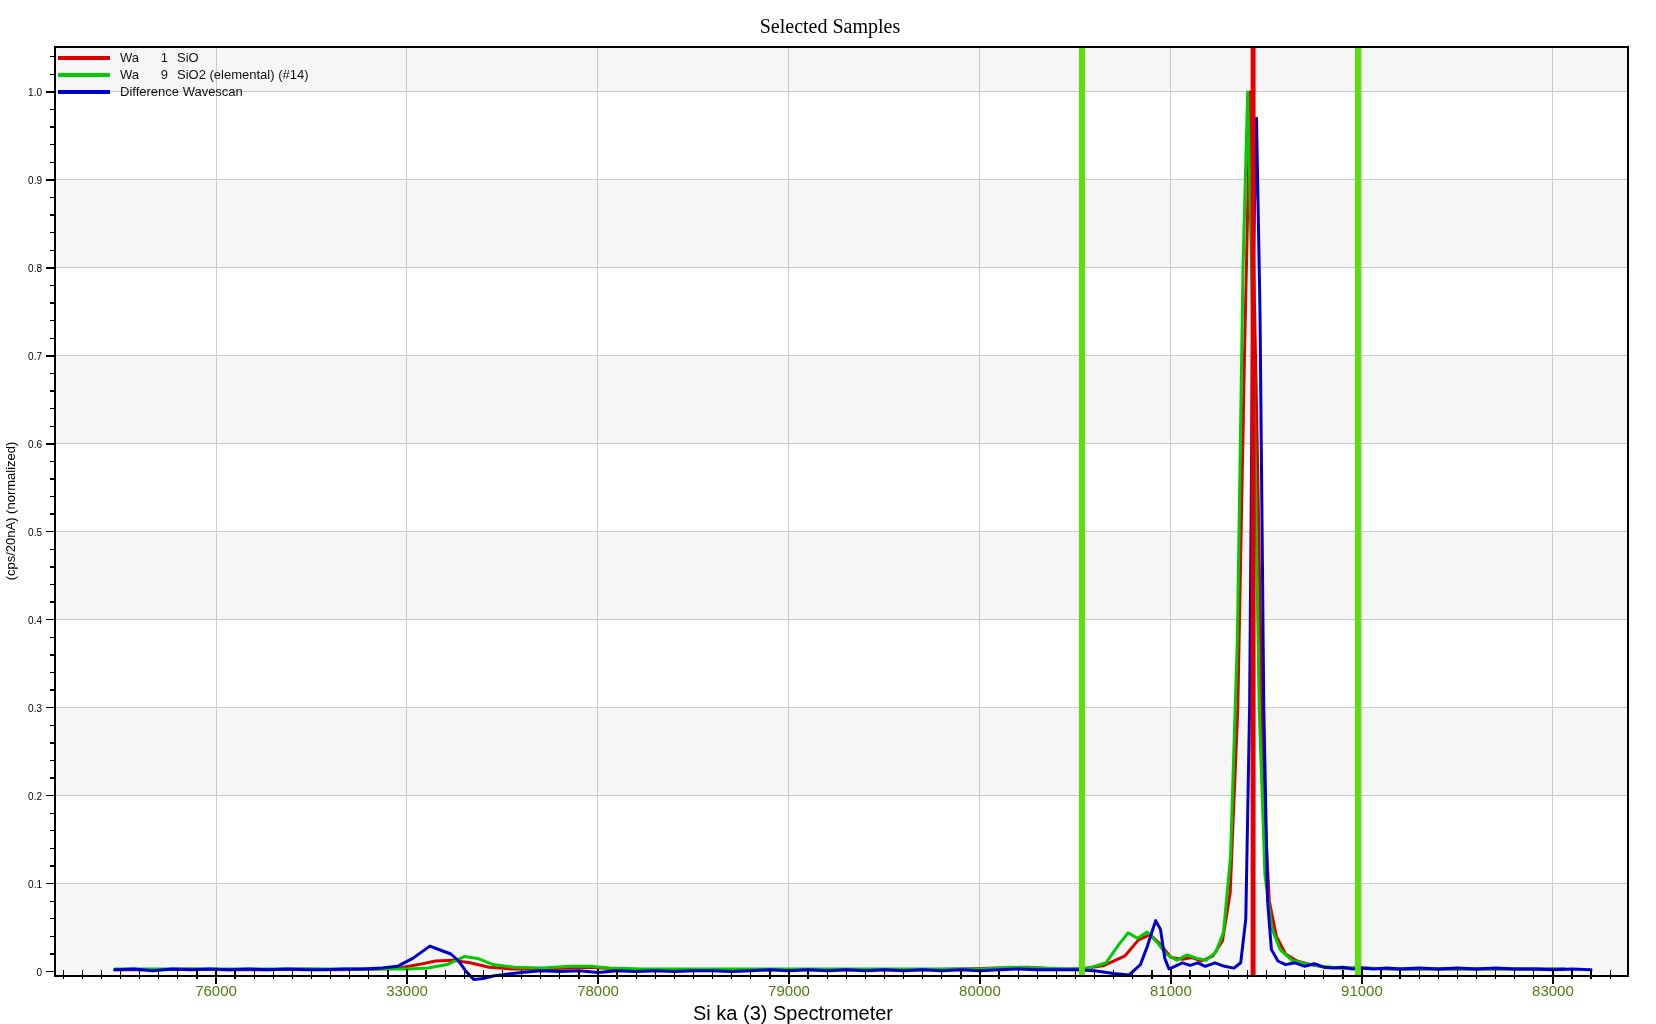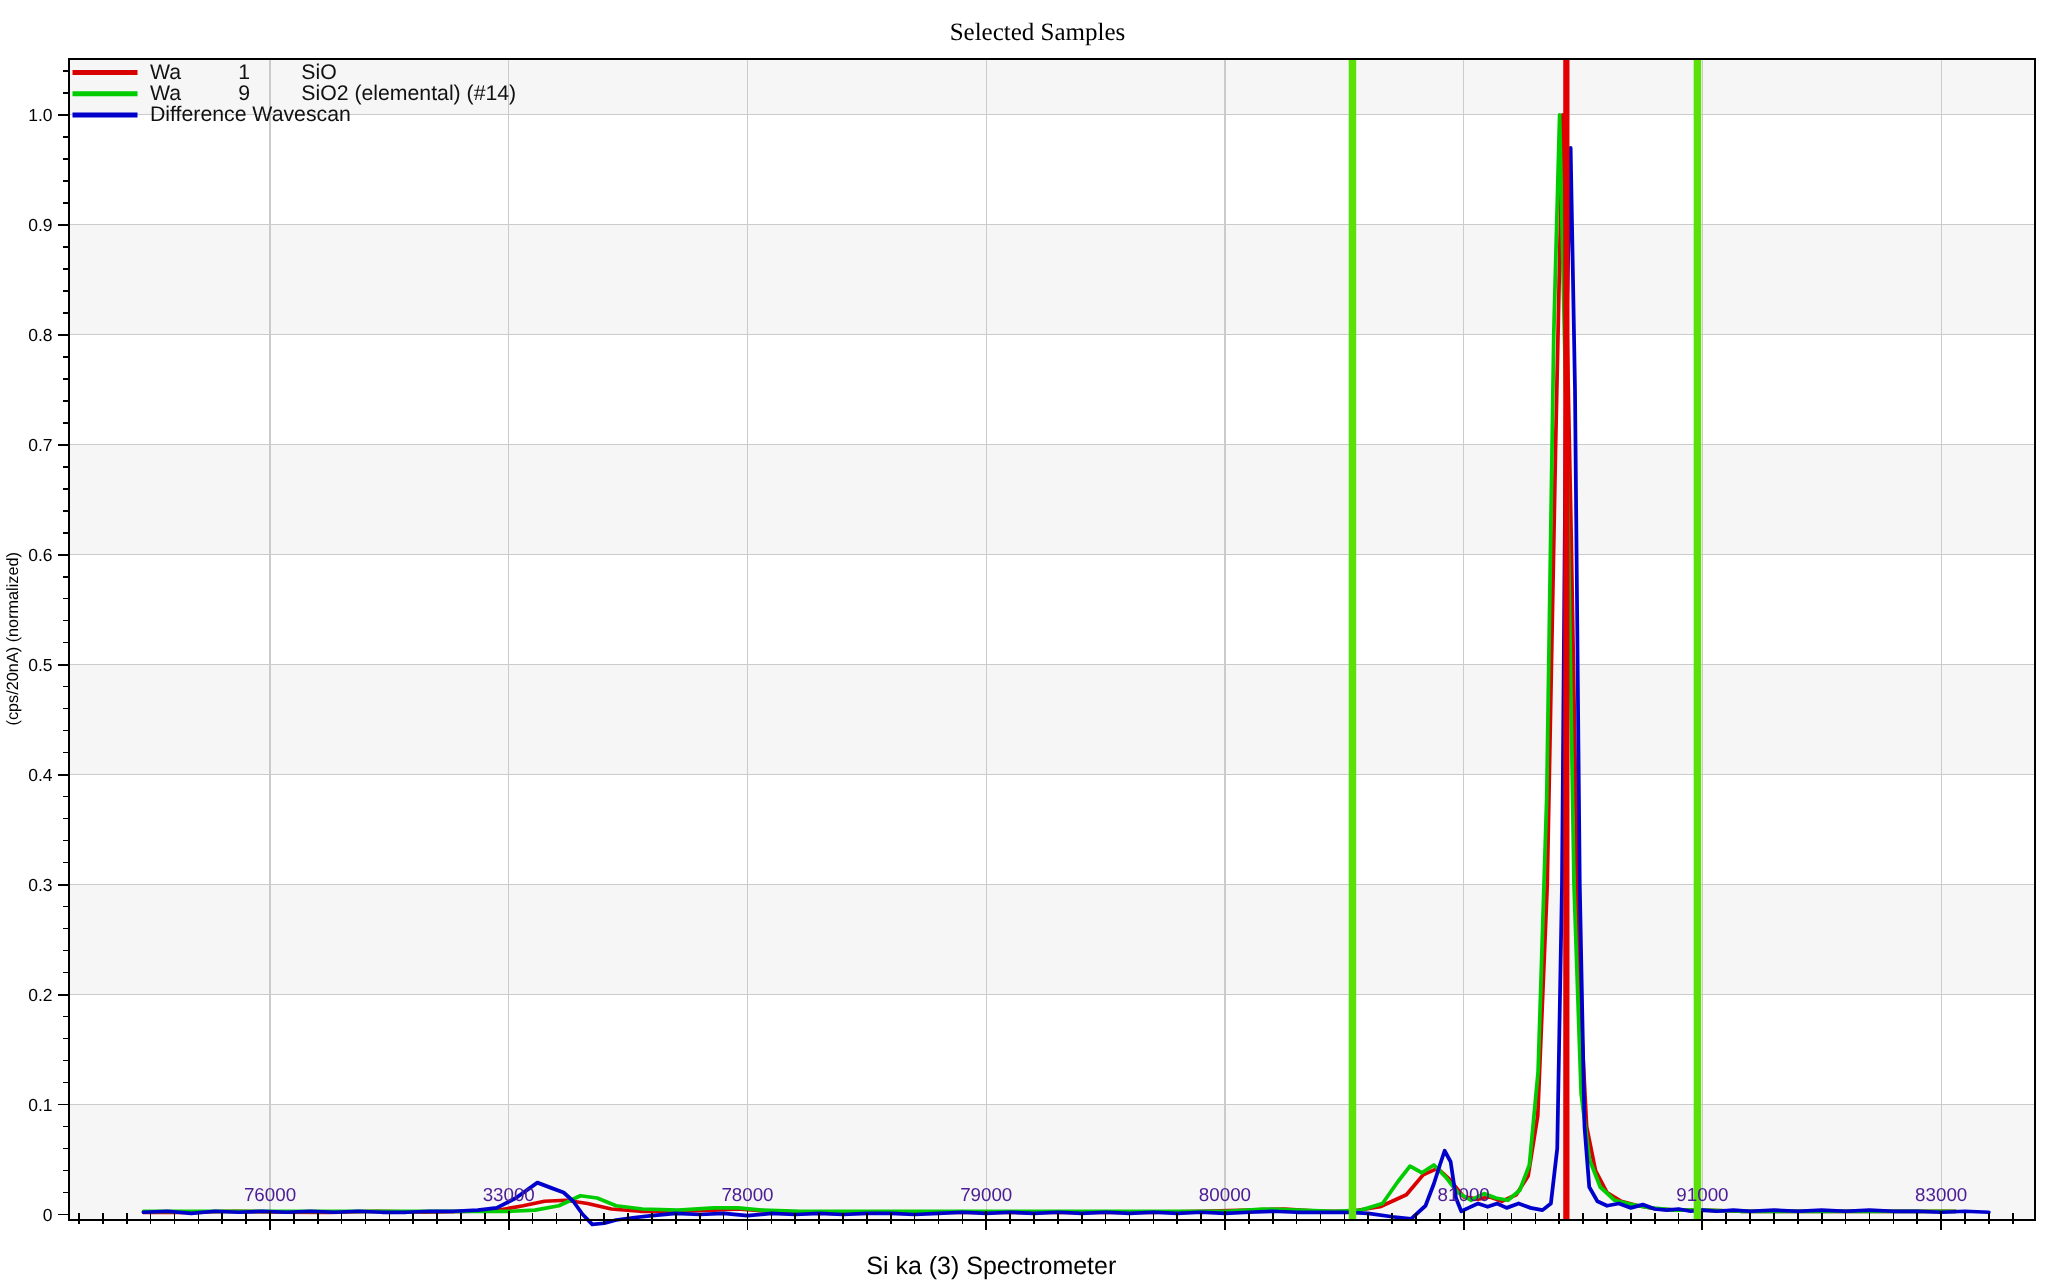--- a/index.html
+++ b/index.html
@@ -19,32 +19,32 @@
     position:absolute;top:511px;left:10px;
     transform:translate(-50%,-50%) rotate(-90deg);
     font-size:13px;color:#000;white-space:nowrap;
   }
   #x-axis-label{
     position:absolute;top:1002px;left:793px;transform:translateX(-50%);
     font-size:20px;color:#000;white-space:nowrap;
   }
   .x-tick-label{
     position:absolute;transform:translateX(-50%);
-    font-size:15px;color:#4c1d95;white-space:nowrap;top:948px;
+    font-size:15px;color:#4d7c0f;white-space:nowrap;top:982px;
   }
   .y-tick-label{
     position:absolute;transform:translateY(-50%);
-    font-size:14px;color:#000;white-space:nowrap;text-align:right;width:40px;
+    font-size:10px;color:#000;white-space:nowrap;text-align:right;width:40px;
   }
   #legend{
     position:absolute;left:58px;top:49px;
   }
   .legend-item{display:flex;align-items:center;height:17px;}
   .legend-swatch{width:52px;height:4px;margin-right:10px;flex:0 0 52px;}
-  .legend-label{font-size:17px;color:#111;white-space:nowrap;display:flex;gap:32px;}
+  .legend-label{font-size:13px;color:#111;white-space:nowrap;display:flex;}
   .legend-col-wa{display:inline-block;width:36px;}
   .legend-col-num{display:inline-block;width:12px;text-align:right;margin-right:9px;}
   svg{position:absolute;top:0;left:0;}
 </style>
 </head>
 <body>
 
 <div id="canvas">
   <div id="chart-title">Selected Samples</div>
   <div id="y-axis-label">(cps/20nA) (normalized)</div>

